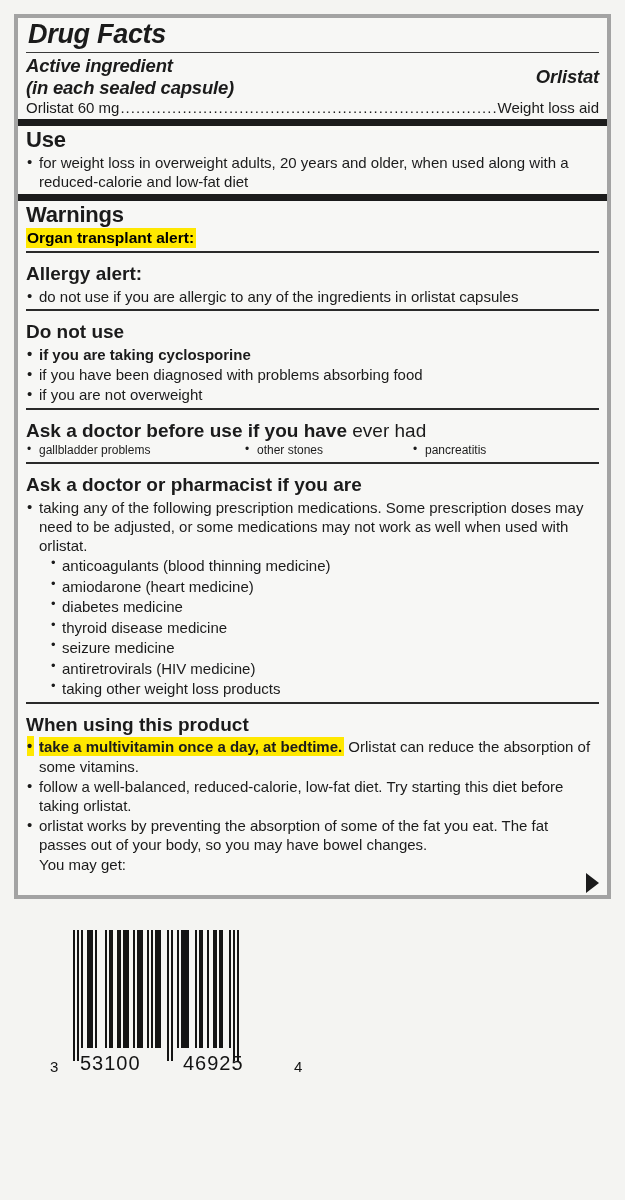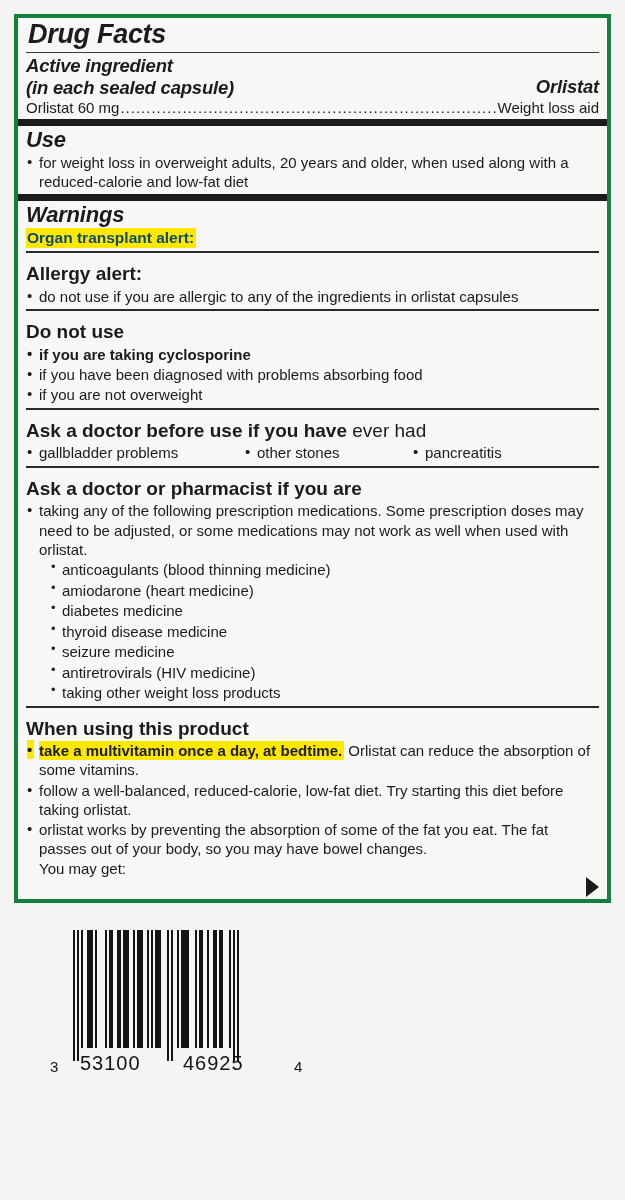--- a/index.html
+++ b/index.html
@@ -21,21 +21,21 @@
     background: #f4f4f2;
   }
 
   
   .panel {
     position: absolute;
     left: 14px;
     top: 14px;
     width: 597px;
     box-sizing: border-box;
-    border: 4px solid #15803d;
+    border: 4px solid #a3a3a3;
     background: #f7f7f5;
     padding: 0;
   }
   .inner {
     padding: 0 8px 4px 8px;
   }
 
   
   .title {
     font-size: 27px;
@@ -56,21 +56,21 @@
   }
   .rule-med {
     border-bottom: 2.5px solid #2a2a2a;
     margin: 3px 0 2px 0;
   }
 
   
   .ai-row {
     display: flex;
     justify-content: space-between;
-    align-items: flex-end;
+    align-items: center;
   }
   .ai-left {
     font-size: 18.5px;
     font-weight: bold;
     font-style: italic;
     line-height: 1.16;
     color: #1b1b1b;
     letter-spacing: -0.2px;
   }
   .ai-right {
@@ -97,21 +97,20 @@
     letter-spacing: 1px;
     font-size: 15px;
     color: #1b1b1b;
     margin: 0 1px;
   }
 
   
   .sec-head-italic {
     font-size: 22px;
     font-weight: bold;
-    font-style: italic;
     color: #1b1b1b;
     letter-spacing: -0.2px;
     line-height: 1.18;
     padding: 1px 0 0 0;
   }
   .sec-head-bold {
     font-size: 19px;
     font-weight: bold;
     color: #1b1b1b;
     line-height: 1.3;
@@ -175,40 +174,40 @@
 
   
   .hl {
     background: #ffe800;
     box-decoration-break: clone;
     -webkit-box-decoration-break: clone;
   }
   .hl-head {
     font-size: 15.5px;
     font-weight: bold;
-    color: #0c4a6e;
+    color: #000000;
     line-height: 1.3;
     display: inline-block;
     padding: 0 2px 0 1px;
   }
   li.hl-li {
     font-weight: bold;
   }
   li.hl-li::before {
     background: #ffe800;
     padding-right: 2px;
   }
   .hl-li .hl {
     padding: 1px 2px 1px 0;
   }
 
   
   .triple {
     display: flex;
-    font-size: 15px;
+    font-size: 12px;
     color: #1b1b1b;
     line-height: 1.3;
   }
   .triple span {
     position: relative;
     padding-left: 13px;
   }
   .triple span::before {
     content: "\2022";
     position: absolute;

